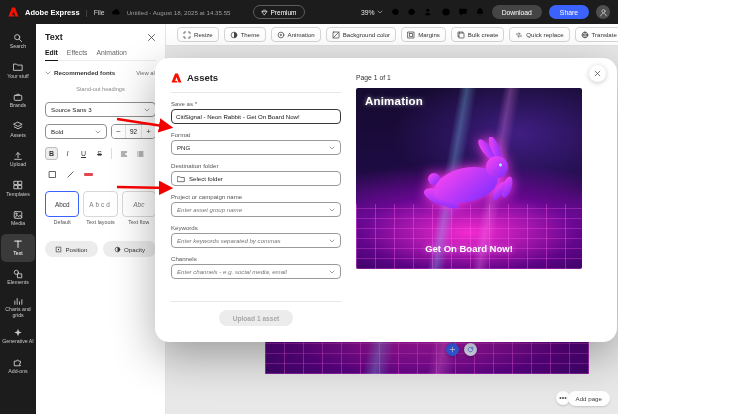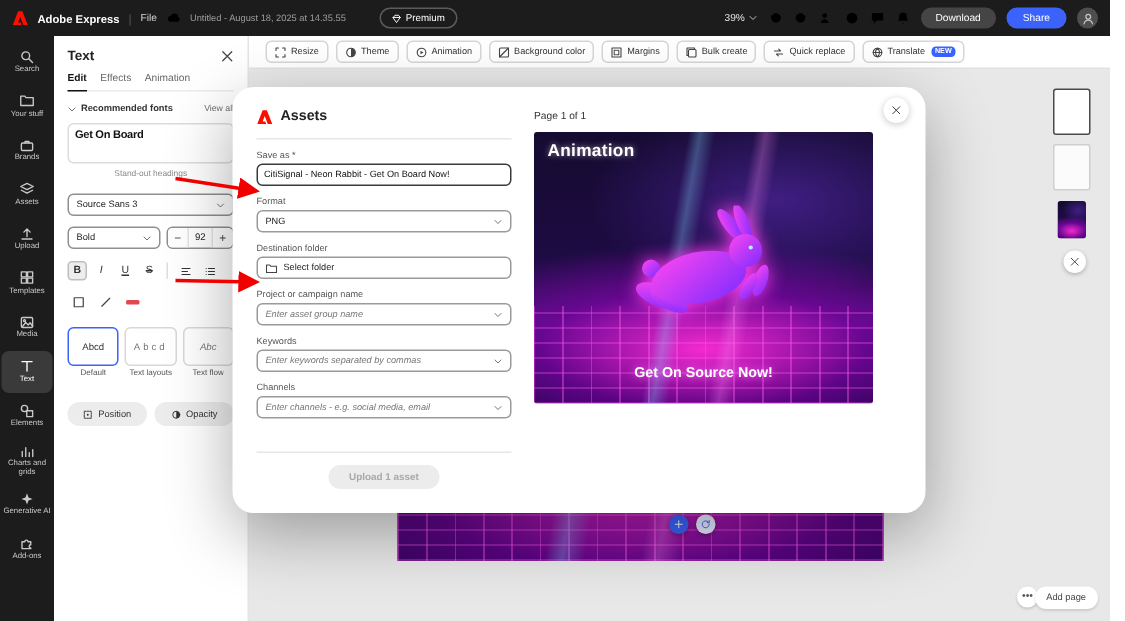--- a/index.html
+++ b/index.html
@@ -1,17 +1,17 @@
 <!DOCTYPE html>
 <html><head>
 <meta charset="utf-8">
 <style>
   *{margin:0;padding:0;box-sizing:border-box}
   html,body{width:750px;height:414px;background:#fff}
-  .app{position:relative;width:740px;height:414px;background:#3b82f6;font-family:"Liberation Sans",sans-serif;overflow:hidden}
+  .app{position:relative;width:618px;height:414px;background:#3b82f6;font-family:"Liberation Sans",sans-serif;overflow:hidden}
   .ic{display:block;stroke:currentColor;fill:none;stroke-width:1.1;stroke-linecap:round;stroke-linejoin:round}
 
   
   .header{position:absolute;top:0;left:0;right:0;height:24px;background:#1c1c1c;display:flex;align-items:center;padding:0 8px;gap:6px;z-index:50;color:#ddd}
   .app-name{font-size:7.5px;font-weight:bold;color:#fff;white-space:nowrap}
   .hdr-sep{color:#555;font-size:8px}
   .hdr-file{font-size:6.8px;color:#d3d3d3;cursor:pointer}
   .doc-title{font-size:6.2px;color:#9d9d9d;white-space:nowrap}
   .premium{display:flex;align-items:center;gap:3px;border:1px solid #5c5c5c;border-radius:9px;padding:2.5px 7px;margin-left:16px;font-size:6.5px;color:#fff;background:none;cursor:pointer}
   .hdr-right{margin-left:auto;display:flex;align-items:center;gap:7px}
@@ -297,23 +297,20 @@
       <span class="tab">Animation</span>
     </div>
     <div class="sec-row">
       <svg class="chev ic" viewBox="0 0 12 12">
           <path d="M2 4l4 4 4-4"></path>
         </svg>
       <span class="sec-label">Recommended fonts</span>
       <span class="view-link">View all</span>
     </div>
     <div class="font-cards">
-      <div class="font-card">
-        <div class="fc1">Get On Board</div>
-      </div>
     </div>
     <div class="caption">Stand-out headings</div>
     <div class="select mt10">
       <span>Source Sans 3</span>
       <svg class="chev ic" viewBox="0 0 12 12">
           <path d="M2 4l4 4 4-4"></path>
         </svg>
     </div>
     <div class="row">
       <div class="select w-select">
@@ -563,21 +560,21 @@
             <circle cx="40" cy="42" r="6"></circle>
             <ellipse cx="72" cy="48" rx="32" ry="17" transform="rotate(-12 72 48)"></ellipse>
             <ellipse cx="93" cy="13" rx="4.5" ry="13" transform="rotate(-38 93 13)"></ellipse>
             <ellipse cx="101" cy="11" rx="4" ry="13" transform="rotate(-22 101 11)"></ellipse>
             <circle cx="103" cy="30" r="11"></circle>
             <ellipse cx="113" cy="50" rx="4.5" ry="11" transform="rotate(18 113 50)"></ellipse>
             <ellipse cx="105" cy="54" rx="4" ry="10" transform="rotate(30 105 54)"></ellipse>
           </g>
           <circle cx="106.5" cy="28" r="1.4" fill="#aef6ff"></circle>
         </svg>
-        <span class="art-cta">Get On Source Now!</span>
+        <span class="art-cta">Get On Board Now!</span>
       </div>
     </div>
   </div>
 
   <svg class="arrows" width="750" height="414" viewBox="0 0 750 414">
     <defs>
       <marker id="ah" markerWidth="6" markerHeight="6" refX="4.2" refY="3" orient="auto">
         <path d="M0 0L6 3L0 6z" fill="#f10000"></path>
       </marker>
     </defs>

